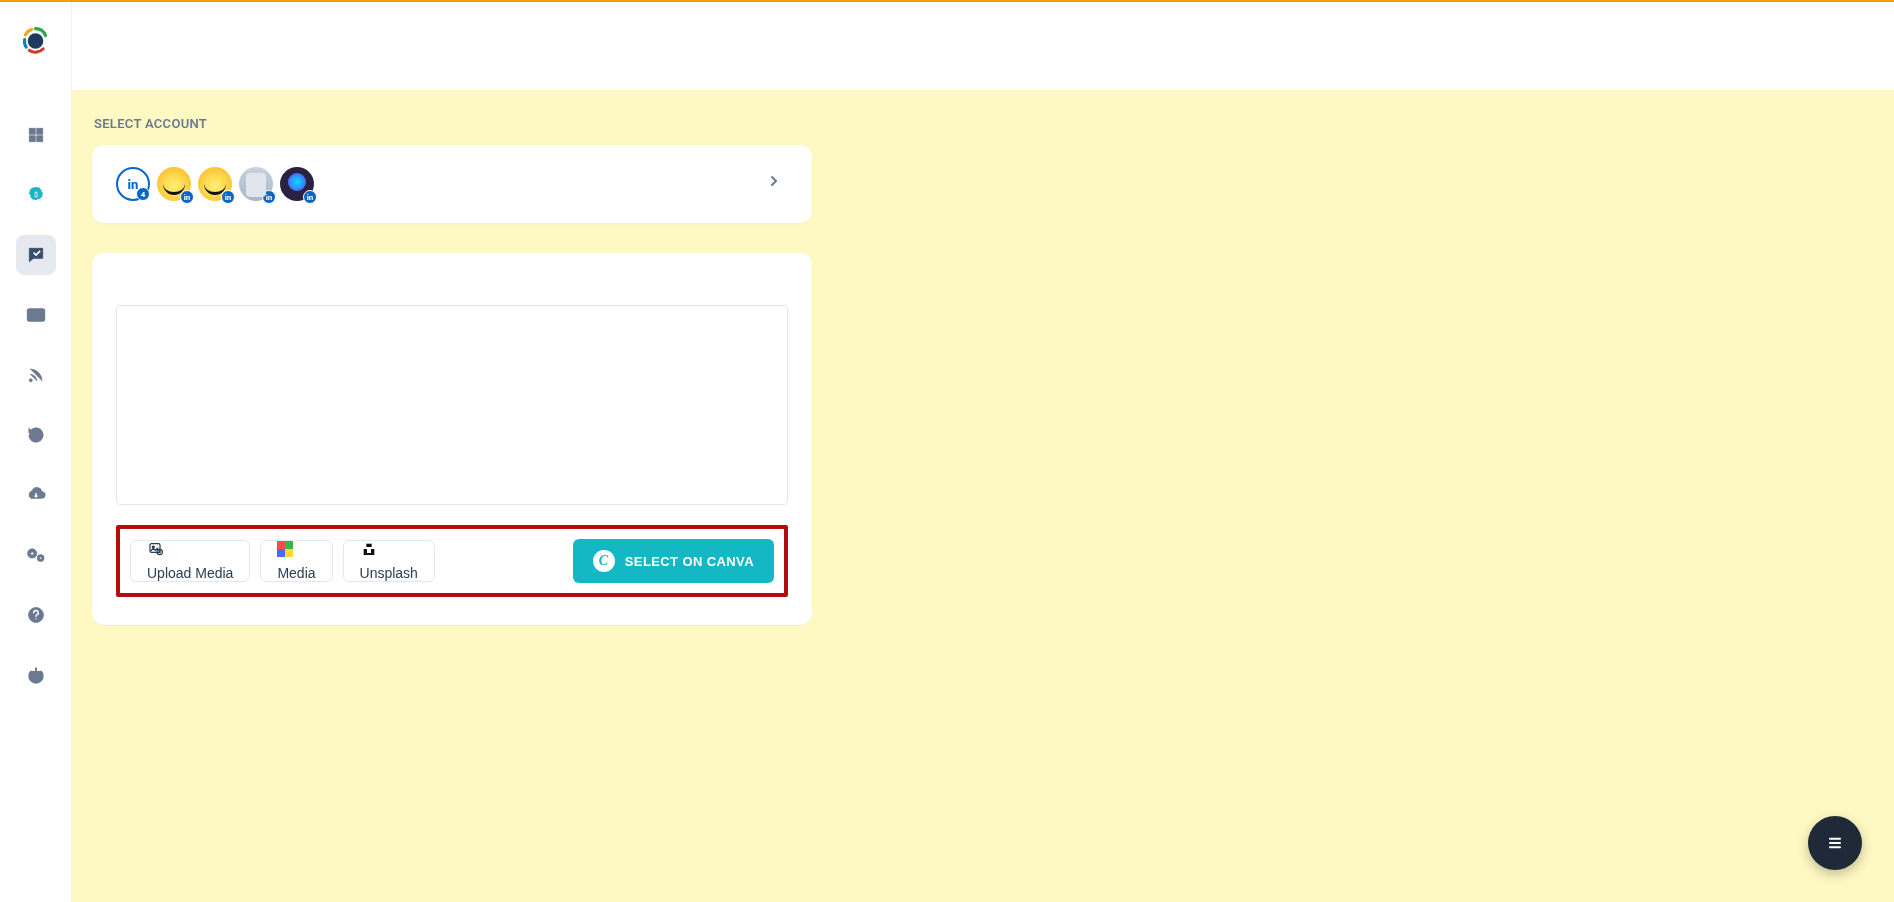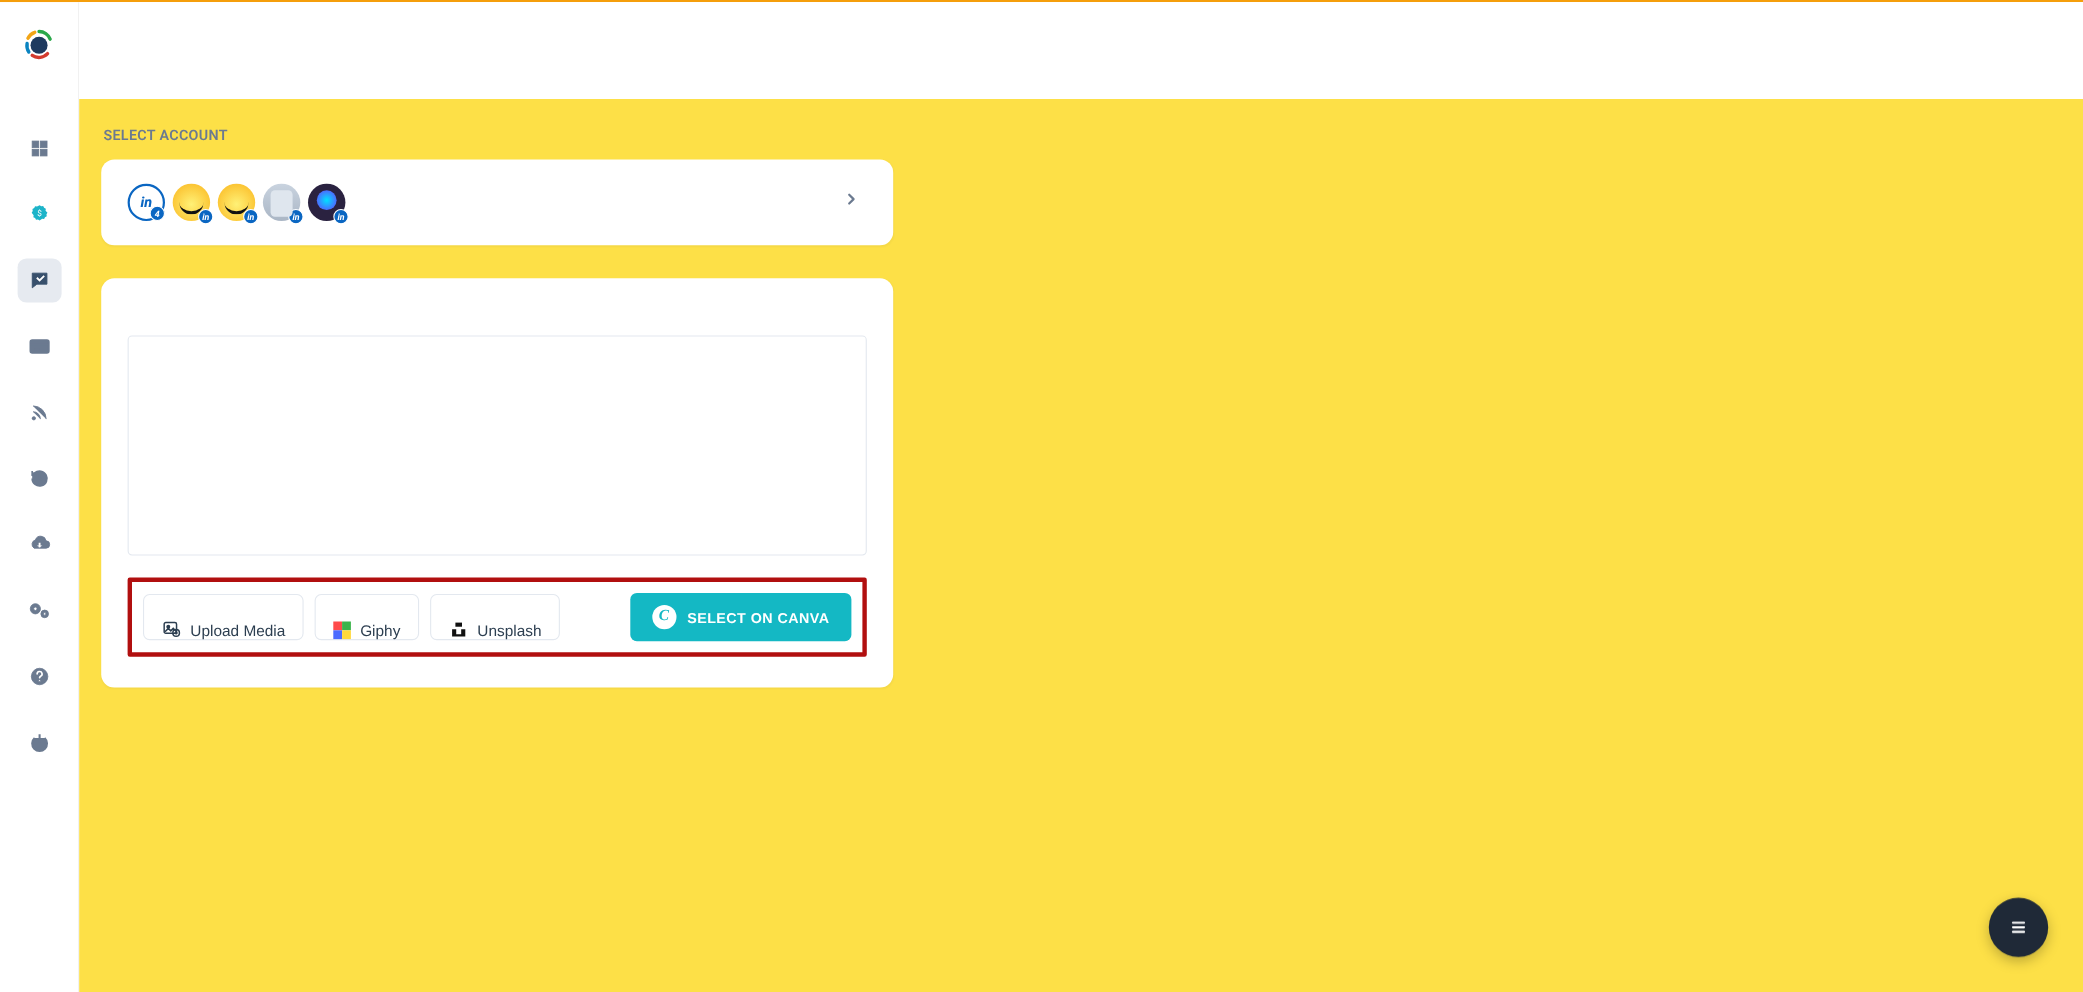--- a/index.html
+++ b/index.html
@@ -18,30 +18,30 @@
                   margin-top:34px; width:100%; }
     .side-item { width:40px; height:40px; display:flex; align-items:center; justify-content:center;
                  border-radius:8px; cursor:pointer; color:#6b7a90; margin:10px 0; }
     .side-item svg { stroke:currentColor; fill:currentColor; }
     .side-item.active { background:#e6eaf0; color:#38506c; }
     .side-item.gear-dollar svg { color:#1db4c9; fill:#1db4c9; stroke:none; }
 
     
     .main { flex:1; display:flex; flex-direction:column; background:#ffffff; }
     .topbar { height:88px; background:#ffffff; }
-    .content { flex:1; background:#fde047; padding:26px 20px 40px 20px; position:relative; }
+    .content { flex:1; background:#fef9c3; padding:26px 20px 40px 20px; position:relative; }
 
     .section-title { font-size:13px; font-weight:600; letter-spacing:.3px; color:#6b7a90;
                      text-transform:uppercase; margin:0 0 14px 2px; }
 
     .card { background:#ffffff; border-radius:12px; padding:22px 24px; width:720px;
             box-shadow:0 1px 2px rgba(16,24,40,.04); }
 
     
-    .account-card { display:flex; align-items:flex-start; justify-content:space-between;font-style:italic; }
+    .account-card { display:flex; align-items:flex-start; justify-content:space-between; }
     .avatars { display:flex; align-items:center; gap:7px; }
     .avatar { width:34px; height:34px; border-radius:50%; position:relative; flex:0 0 auto; }
     .avatar .mini { position:absolute; right:-3px; bottom:-3px; width:14px; height:14px;
                     border-radius:50%; background:#0a66c2; color:#fff; font-size:8px;
                     display:flex; align-items:center; justify-content:center; font-weight:700;
                     border:1.5px solid #fff; }
     .avatar-linkedin { background:#fff; border:2px solid #0a66c2; display:flex;
                        align-items:center; justify-content:center; color:#0a66c2;
                        font-weight:800; font-size:13px; }
     .avatar-linkedin .count { position:absolute; right:-2px; bottom:-2px; width:14px; height:14px;
@@ -66,23 +66,23 @@
     .smiley { width:22px; height:22px; color:#2c3e50; cursor:pointer; }
     .compose-text { width:100%; height:200px; margin-top:24px; border:1px solid #e3e8ef;
                     border-radius:4px; padding:12px; font-size:14px; resize:none;
                     outline:none; color:#344156; }
 
     
     .media-row-wrap { margin-top:16px; border:4px solid #b10f0f; border-radius:2px;
                       padding:10px 10px; display:flex; align-items:center;
                       justify-content:space-between; gap:10px; }
     .media-left { display:flex; gap:10px; }
-    .chip { display:flex; align-items:flex-end; gap:8px; height:42px; padding:0 16px;
+    .chip { display:flex; align-items:flex-start; gap:8px; height:42px; padding:0 16px;
             border:1px solid #e3e8ef; border-radius:6px; background:#fff; font-size:14px;
-            color:#2c3e50; cursor:pointer; }
+            color:#2c3e50; cursor:pointer;flex-direction:column; }
     .chip svg { width:18px; height:18px; }
     .giphy-icon { width:16px; height:16px; display:flex; flex-wrap:wrap; }
     .giphy-icon span { width:50%; height:50%; }
 
     .canva-btn { display:flex; align-items:center; gap:10px; height:44px; padding:0 20px;
                  border-radius:6px; background:#14b8c4; color:#fff; font-weight:700;
                  letter-spacing:.4px; font-size:13px; cursor:pointer; border:none; }
     .canva-btn .c-ico { width:22px; height:22px; border-radius:50%; background:#fff;
                         color:#14b8c4; font-family:Georgia,serif; font-style:italic;
                         font-weight:700; display:flex; align-items:center; justify-content:center;
@@ -233,21 +233,21 @@
               <span>Upload Media</span>
             </button>
 
             <button class="chip">
               <span class="giphy-icon">
                 <span style="background:#ff4b4b"></span>
                   <span style="background:#3cb44b"></span>
                 <span style="background:#4b6bff"></span>
                   <span style="background:#ffd93b"></span>
               </span>
-              <span>Giphy</span>
+              <span>Media</span>
             </button>
 
             <button class="chip">
               <svg viewBox="0 0 24 24">
                 <rect x="8" y="4" width="8" height="5" fill="#111"></rect>
                 <path d="M4 12h5v6h6v-6h5v9H4z" fill="#111"></path>
               </svg>
               <span>Unsplash</span>
             </button>
           </div>

